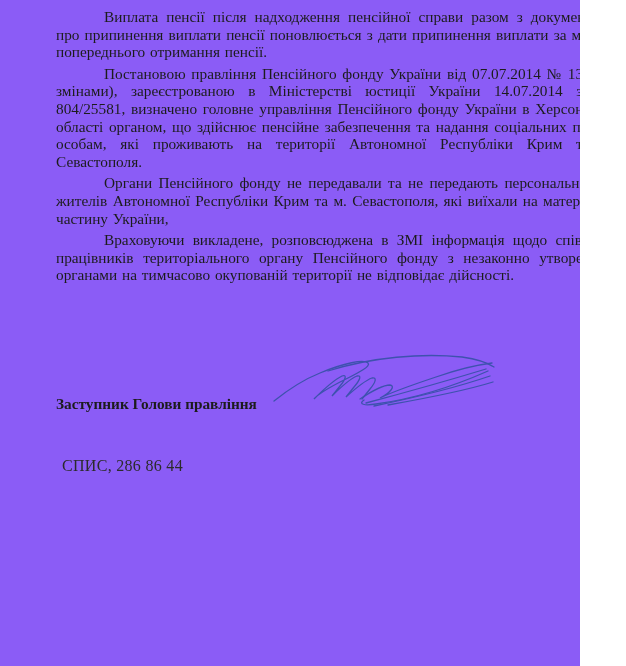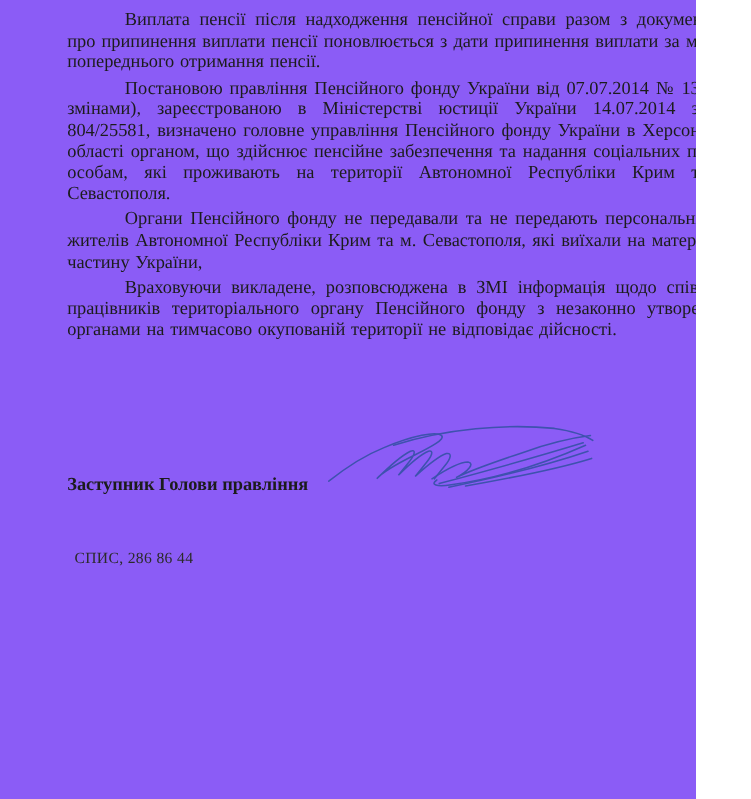--- a/index.html
+++ b/index.html
@@ -62,21 +62,21 @@
     position: absolute;
     left: 272px;
     top: 349px;
     width: 228px;
     height: 60px;
   }
   .footer-note {
     position: absolute;
     left: 62px;
     top: 457px;
-    font-size: 13px;
+    font-size: 16px;
     letter-spacing: 0.3px;
     color: #2b2b2b;
     white-space: nowrap;
   }
 </style>
 </head>
 <body>
 
 <div class="page">
 

